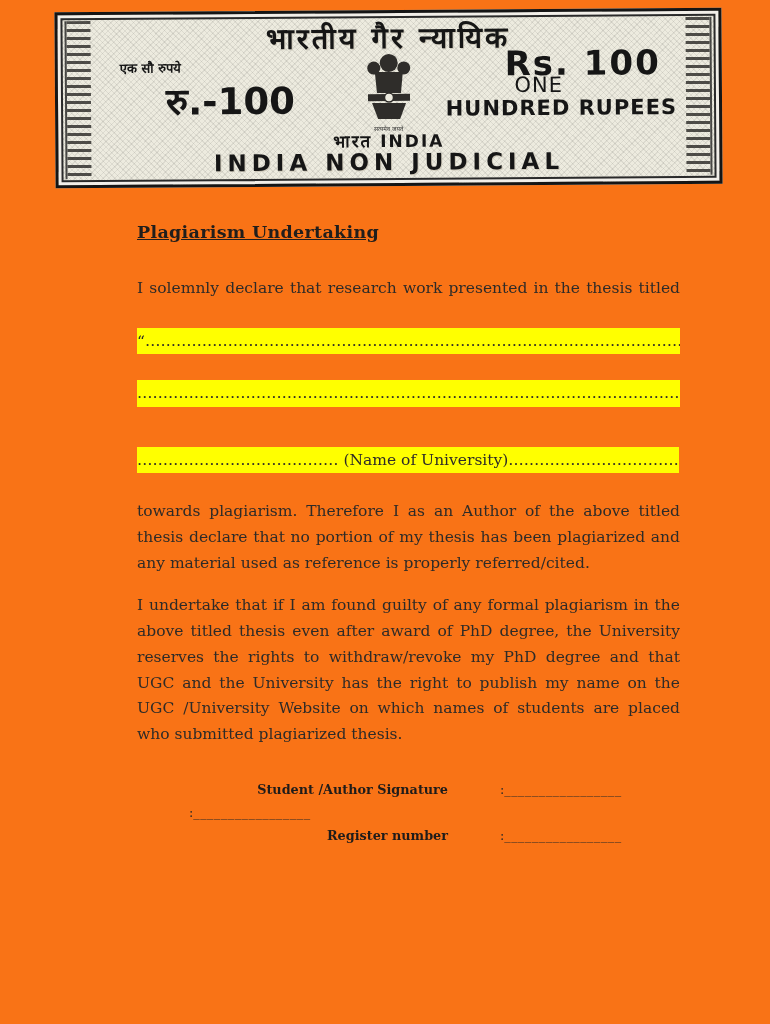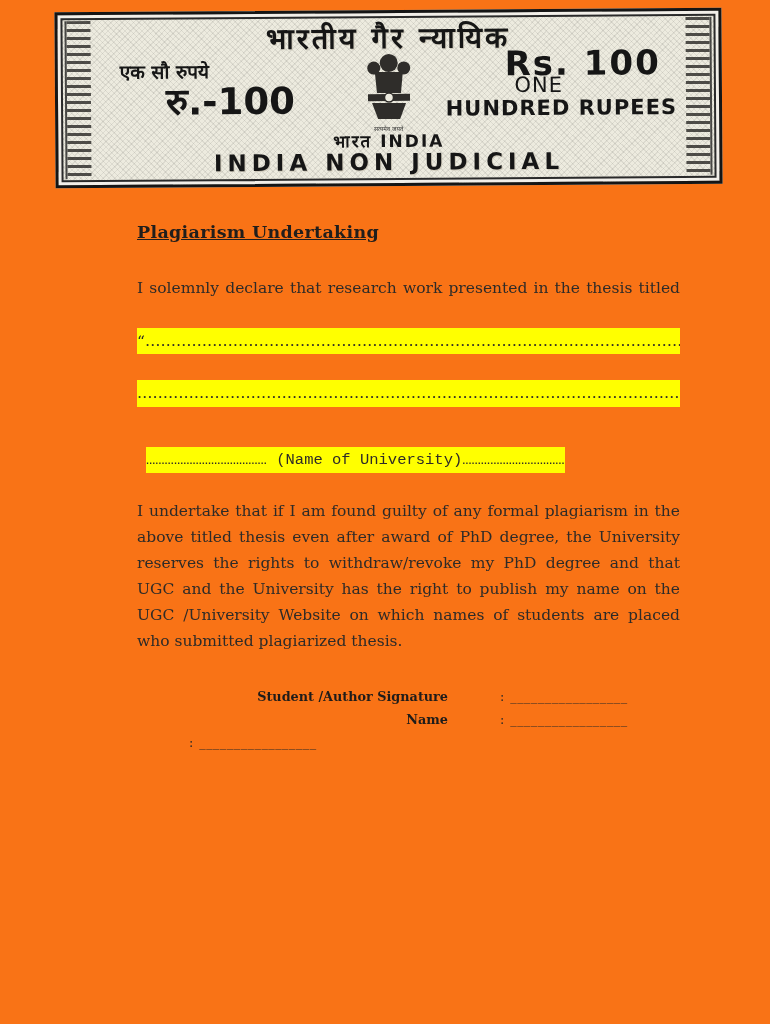--- a/index.html
+++ b/index.html
@@ -20,48 +20,48 @@
     transform: rotate(-0.4deg);
     font-family:"DejaVu Sans", sans-serif; color:#161616;
   }
   .stamp-band { position:absolute; top:6px; bottom:6px; width:24px;
     background: repeating-linear-gradient(180deg, #23221f 0 3px, transparent 3px 8px);
     opacity:.78; }
   .stamp-band.left { left:7px; border-left:2px solid #1c1c1c; }
   .stamp-band.right { right:7px; border-right:2px solid #1c1c1c; }
   .s-text { position:absolute; white-space:nowrap; }
   .s-title { top:4px; left:0; right:0; text-align:center; font-size:29px; font-weight:bold; letter-spacing:3px; text-shadow:1px 1px 0 #cfcabb; }
-  .s-sub   { top:44px; left:62px; font-size:19px; font-weight:bold; }
+  .s-sub   { top:44px; left:62px; font-size:13px; font-weight:bold; }
   .s-rs    { top:31px; right:58px; font-size:34px; font-weight:bold; letter-spacing:2px; }
   .s-ru    { top:60px; left:108px; font-size:37px; font-weight:bold; }
   .s-one   { top:61px; right:156px; font-size:21px; font-weight:normal; letter-spacing:1px; }
   .s-hundred { top:84px; right:42px; font-size:21px; font-weight:bold; letter-spacing:1px; }
   .s-emblem { top:38px; left:50%; transform:translateX(-50%); text-align:center; line-height:1; }
   .s-motto { font-size:6px; letter-spacing:0; color:#2f2f2f; }
   .s-bharat { top:116px; left:0; right:0; text-align:center; font-size:17px; font-weight:bold; letter-spacing:2px; }
   .s-nonjud { top:136px; left:0; right:0; text-align:center; font-size:23px; font-weight:bold; letter-spacing:5px; text-shadow:1px 1px 0 #cfcabb; }
 
   
   .doc { position:absolute; top:196px; left:137px; width:543px; }
   .title {
     font-size:17.5px; font-weight:bold; text-align:left;
     text-decoration:underline; letter-spacing:.3px; color:#211e1c;
     margin:26px 0 34px;
   }
   .para { font-size:15.5px; line-height:1.67; text-align:justify; margin:16px 0; }
   .jl { text-align-last: justify; }
   .hl { background:#ffff00; font-size:15.5px; line-height:1.45; padding:2px 0; color:#2e2b28; }
   .hl.block { display:block; white-space:nowrap; overflow:hidden; margin:26px 0; }
-  .hl.inline { display:inline-block; white-space:nowrap; margin:14px 9px 10px;font-family:Liberation Mono, monospace; }
+  .hl.inline { display:inline-block; white-space:nowrap; margin:14px 0 10px; }
 
   .sig { margin-top:30px; }
   .sig-row { display:flex; line-height:23px; align-items:flex-start; }
   .sig-label { width:311px; text-align:right; font-weight:bold; font-size:12.8px; color:#1f1c1a; }
   .sig-colon { margin-left:52px; font-size:12.8px; }
-  .sig-line { margin-left:6px; font-size:12.8px; letter-spacing:.5px; }
+  .sig-line { font-size:12.8px; letter-spacing:.5px; }
 </style>
 </head>
 <body>
 
 <div class="page">
 
   <div class="stamp">
     <div class="stamp-band left"></div>
     <div class="stamp-band right"></div>
 
@@ -96,34 +96,35 @@
 
     <p class="para jl">I solemnly declare that research work presented in the thesis titled</p>
 
     <div class="hl block">“………………………………………………………………………………………………</div>
     <div class="hl block">……………………………………………………………………………………………..”</div>
 
 
 
     <div class="hl inline">………………………………… (Name of University)……………………………</div>
 
+    <p class="para">towards plagiarism. Therefore I as an Author of the above titled thesis declare that no portion of my thesis has been plagiarized and any material used as reference is properly referred/cited.</p>
 
     <p class="para">I undertake that if I am found guilty of any formal plagiarism in the above titled thesis even after award of PhD degree, the University reserves the rights to withdraw/revoke my PhD degree and that UGC and the University has the right to publish my name on the UGC /University Website on which names of students are placed who submitted plagiarized thesis.</p>
 
     <div class="sig">
       <div class="sig-row">
         <span class="sig-label">Student /Author Signature</span>
         <span class="sig-colon">:</span>
         <span class="sig-line">_________________</span>
       </div>
       <div class="sig-row">
-        <span class="sig-label">Name</span>
         <span class="sig-colon">:</span>
         <span class="sig-line">_________________</span>
       </div>
       <div class="sig-row">
+        <span class="sig-label">Register number</span>
         <span class="sig-colon">:</span>
         <span class="sig-line">_________________</span>
       </div>
     </div>
   </div>
 
 </div>
 
 </body></html>

